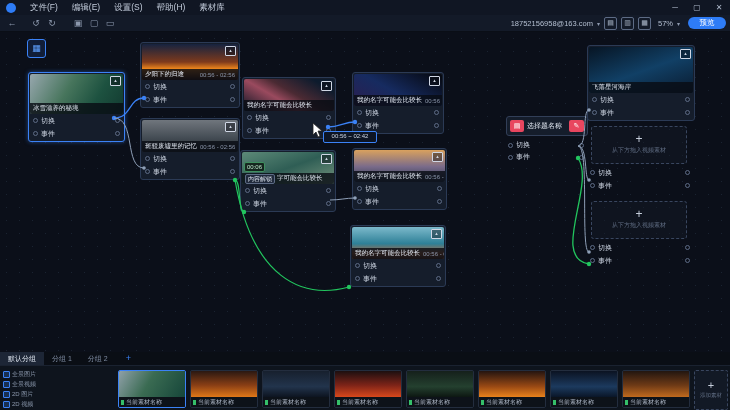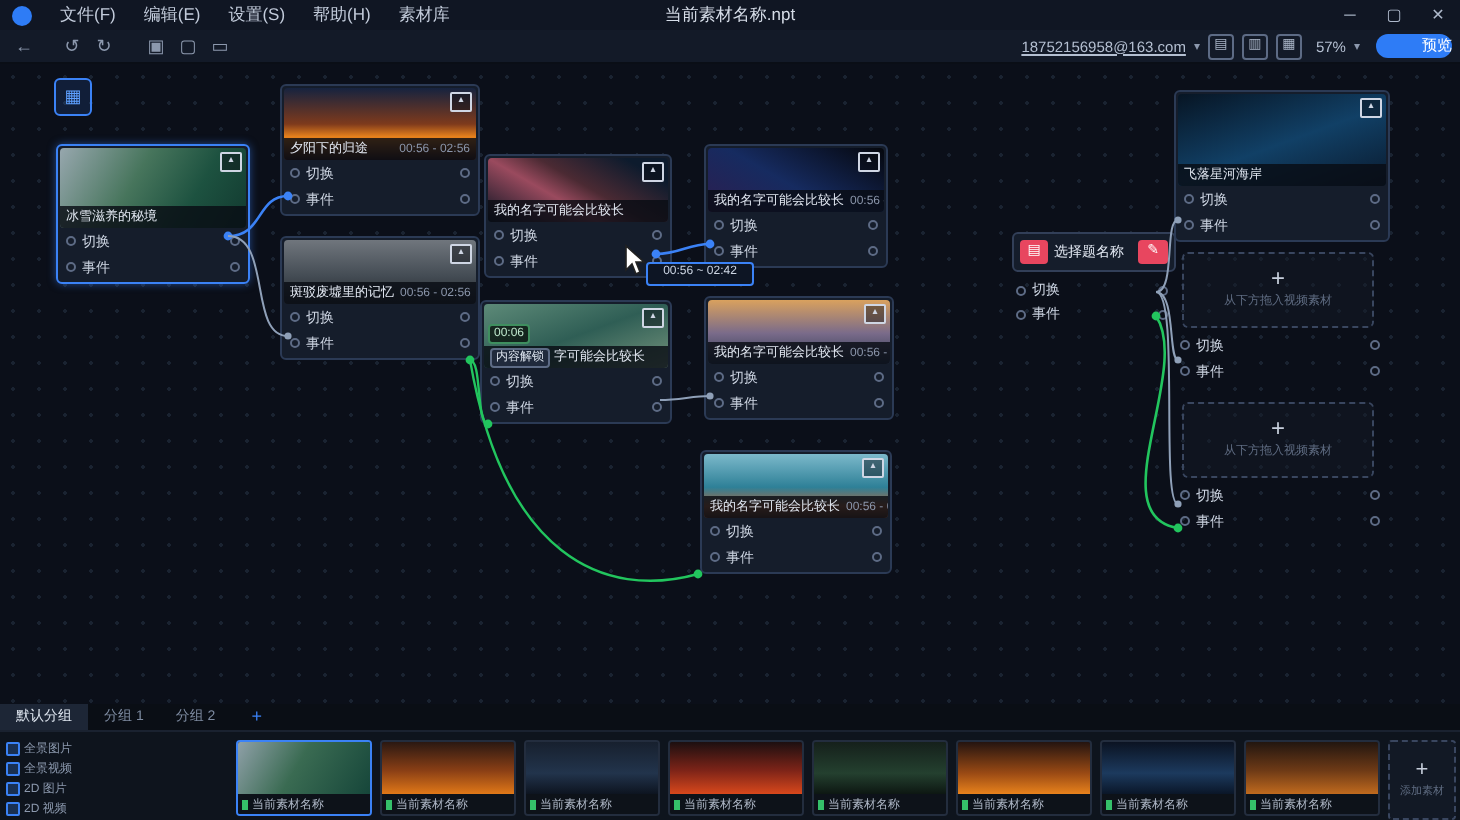--- a/index.html
+++ b/index.html
@@ -12,27 +12,27 @@
   .logo{width:10px;height:10px;border-radius:50%;background:#2e7cf6;margin:0 7px 0 6px;
         color:#fff;font-size:7px;line-height:10px;text-align:center;}
   .menu-item{padding:0 7px;line-height:15px;}
   .tb-title{position:absolute;left:0;right:0;text-align:center;font-size:8.5px;color:#d6dde8;pointer-events:none;}
   .winctl{margin-left:auto;display:flex;z-index:2;}
   .winctl span{width:22px;text-align:center;line-height:15px;font-size:8px;color:#aeb9cb;}
   .toolbar{position:absolute;left:0;top:15px;width:730px;height:16px;background:#131a28;
            border-bottom:1px solid #0a0e16;display:flex;align-items:center;z-index:10;font-size:9px;color:#8c98ad;}
   .tbi{width:16px;text-align:center;line-height:16px;font-size:9px;}
   .tb-right{margin-left:auto;display:flex;align-items:center;gap:4px;padding-right:4px;}
-  .account{font-size:7.5px;color:#b4bfd1;text-decoration:underline;}
+  .account{font-size:7.5px;color:#b4bfd1;}
   .caret{font-size:6px;color:#8c98ad;}
   .sqico{width:11px;height:11px;border:1px solid #5d6b85;border-radius:2px;color:#aab6c8;
          font-size:7px;line-height:10px;text-align:center;}
   .zoomlvl{font-size:7.5px;color:#b4bfd1;margin-left:3px;}
   .preview-btn{width:38px;height:12px;border-radius:7px;background:#2e7cf6;color:#fff;
-               font-size:7.5px;line-height:12px;text-align:right;margin-left:4px;}
+               font-size:7.5px;line-height:12px;text-align:center;margin-left:4px;}
   .canvas-grid{position:absolute;left:0;top:32px;width:730px;height:320px;z-index:1;
           background-image:radial-gradient(#1a2331 0.8px,transparent 0.8px);background-size:13px 13px;}
   .toolbtn{position:absolute;left:27px;top:39px;width:17px;height:17px;border:1px solid #3b82f6;
            border-radius:3px;background:rgba(59,130,246,.14);color:#5ea0ff;font-size:9px;
            line-height:16px;text-align:center;z-index:4;}
   .n{position:absolute;background:#151d2b;border:1px solid #2b3a55;border-radius:3px;
      box-sizing:border-box;padding:1px;z-index:4;}
   .n.sel{border:1px solid #3b82f6;box-shadow:0 0 4px rgba(59,130,246,.5);}
   .nimg{height:36px;border-radius:2px;position:relative;overflow:hidden;}
   .ntitle{position:absolute;left:0;right:0;bottom:0;height:11px;display:flex;align-items:center;
@@ -118,21 +118,20 @@
 
 <div id="app">
 
   <div class="titlebar">
     <div class="logo"></div>
     <span class="menu-item">文件(F)</span>
     <span class="menu-item">编辑(E)</span>
     <span class="menu-item">设置(S)</span>
     <span class="menu-item">帮助(H)</span>
     <span class="menu-item">素材库</span>
-    <div class="tb-title">当前素材名称.npt</div>
     <div class="winctl">
       <span>─</span>
       <span>▢</span>
       <span>✕</span>
     </div>
   </div>
 
   <div class="toolbar">
     <span class="tbi" style="margin-left:4px">←</span>
     <span class="tbi" style="margin-left:8px">↺</span>

